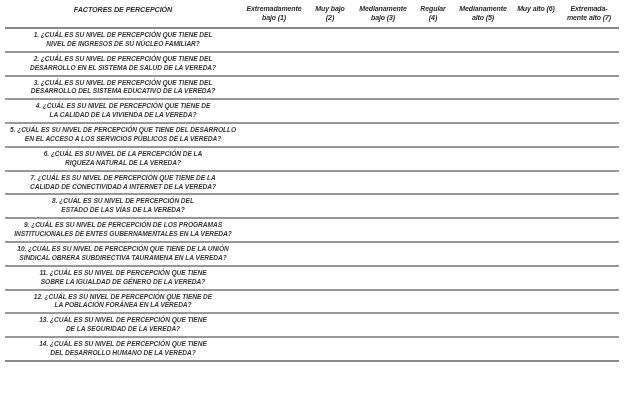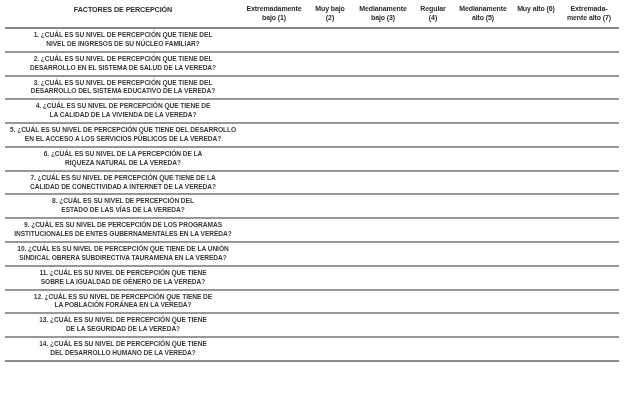--- a/index.html
+++ b/index.html
@@ -16,20 +16,21 @@
     height: 404px;
     box-sizing: border-box;
     padding: 0 5px;
     background: #ffffff;
   }
   table.perception-table {
     border-collapse: collapse;
     table-layout: fixed;
     width: 614px;
     height: 360px;
+    font-style: italic;
   }
   thead th {
     font-size: 7px;
     font-weight: bold;
     color: #2d2d2d;
     text-align: center;
     vertical-align: top;
     padding: 4px 1px 0 1px;
     line-height: 1.35;
     letter-spacing: -0.1px;

